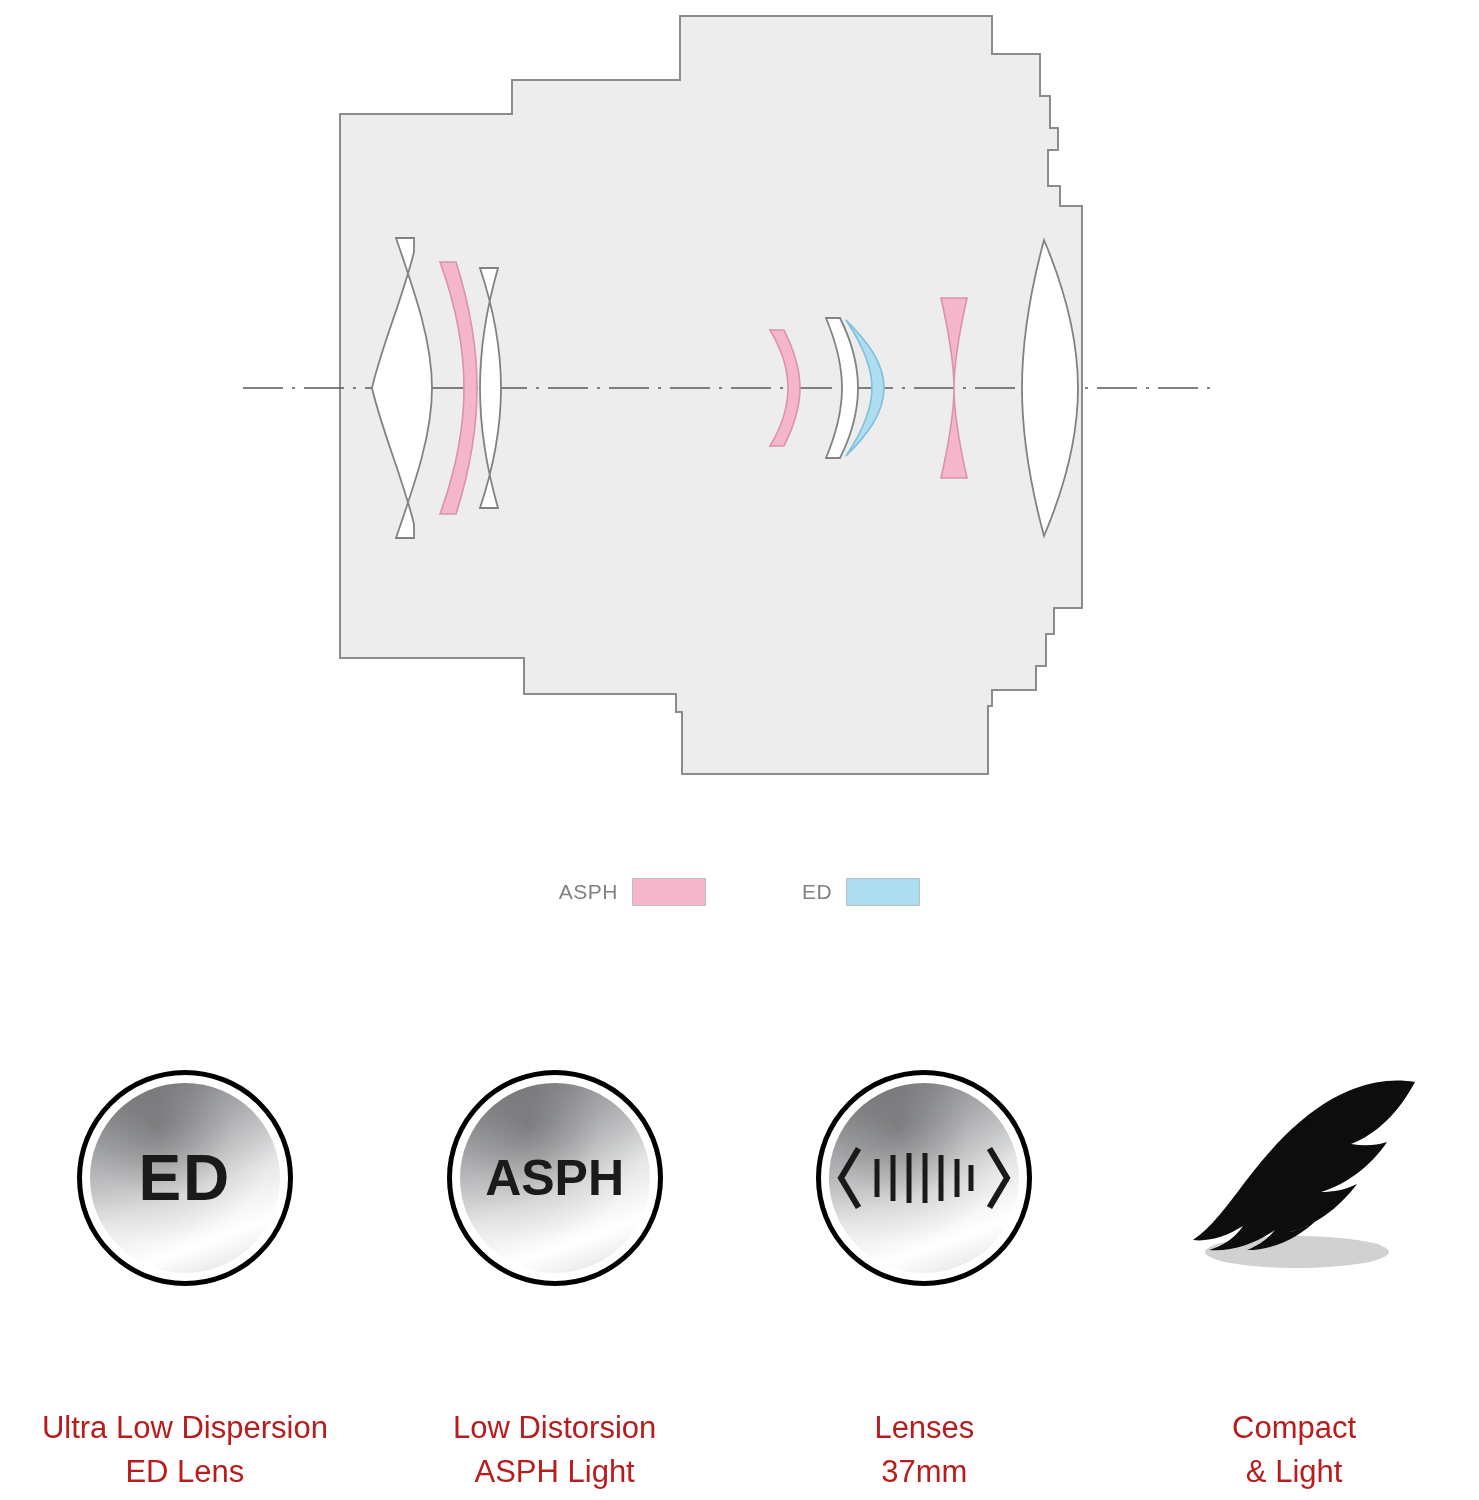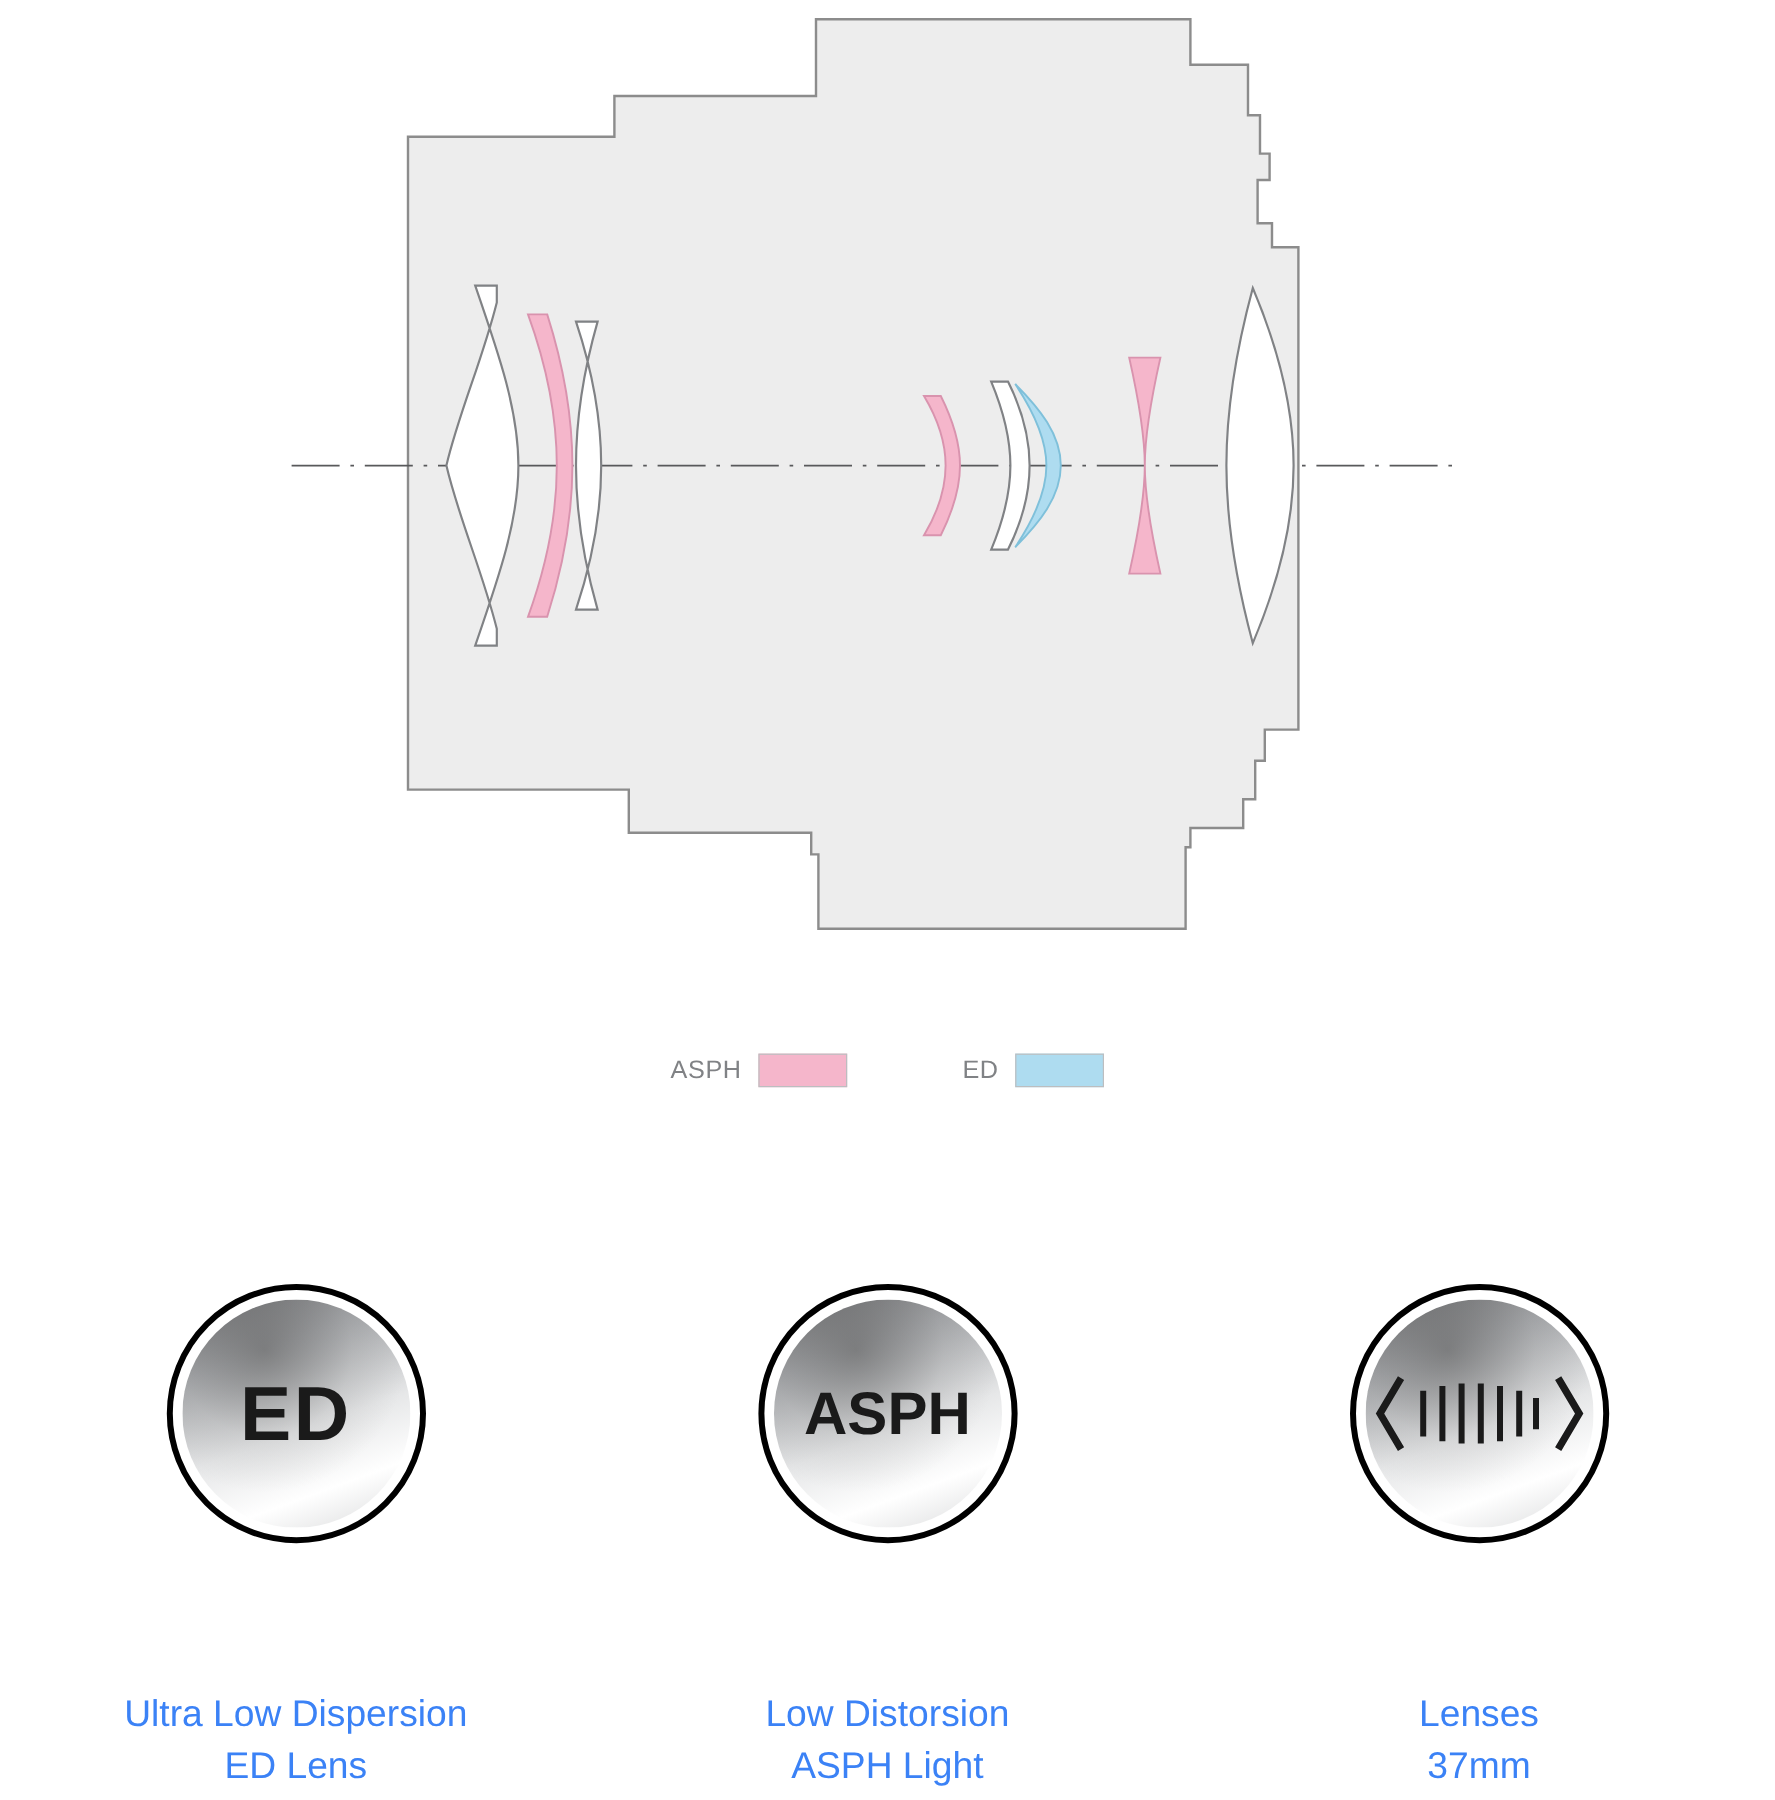--- a/index.html
+++ b/index.html
@@ -123,21 +123,21 @@
     align-items: center;
     justify-content: center;
   }
   .feather svg { display: block; }
 
   .feature-caption {
     margin-top: 120px;
     text-align: center;
     font-size: 31px;
     line-height: 1.42;
-    color: #3b82f6;
+    color: #b91c1c;
     font-weight: 300;
   }
   .feature-caption .line2 { display: block; }
 </style>
 </head>
 <body>
 
 <svg id="lens-diagram" viewBox="0 0 1479 820">
 
   <path fill="#ededed" stroke="#8c8c8c" stroke-width="2" d="M340,114
@@ -296,14 +296,41 @@
           </g>
         </svg>
       </div>
     </div>
     <div class="feature-caption">
       <span>Lenses</span>
       <span class="line2">37mm</span>
     </div>
   </div>
 
+  <div class="feature">
+    <div class="feather">
+      <svg width="250" height="216" viewBox="0 0 250 216">
+        <ellipse cx="128" cy="182" rx="92" ry="16" fill="#000000" opacity="0.18"></ellipse>
+        <path fill="#0d0d0d" d="M246,12
+          C212,6 176,18 146,40
+          C118,60 96,86 76,112
+          C58,136 42,158 24,170
+          C40,172 58,166 74,156
+          C66,168 54,176 40,180
+          C62,182 86,174 106,160
+          C98,170 88,176 78,180
+          C104,180 130,168 150,148
+          C140,156 130,160 120,162
+          C146,156 170,138 188,114
+          C176,120 164,122 152,122
+          C178,114 202,96 218,72
+          C206,76 194,76 182,74
+          C208,64 230,42 246,12 Z"></path>
+        <path fill="#0d0d0d" d="M150,40 C120,66 98,98 80,128 C100,104 124,74 150,40 Z"></path>
+      </svg>
+    </div>
+    <div class="feature-caption">
+      <span>Compact</span>
+      <span class="line2">&amp; Light</span>
+    </div>
+  </div>
 
 </div>
 
 </body></html>

